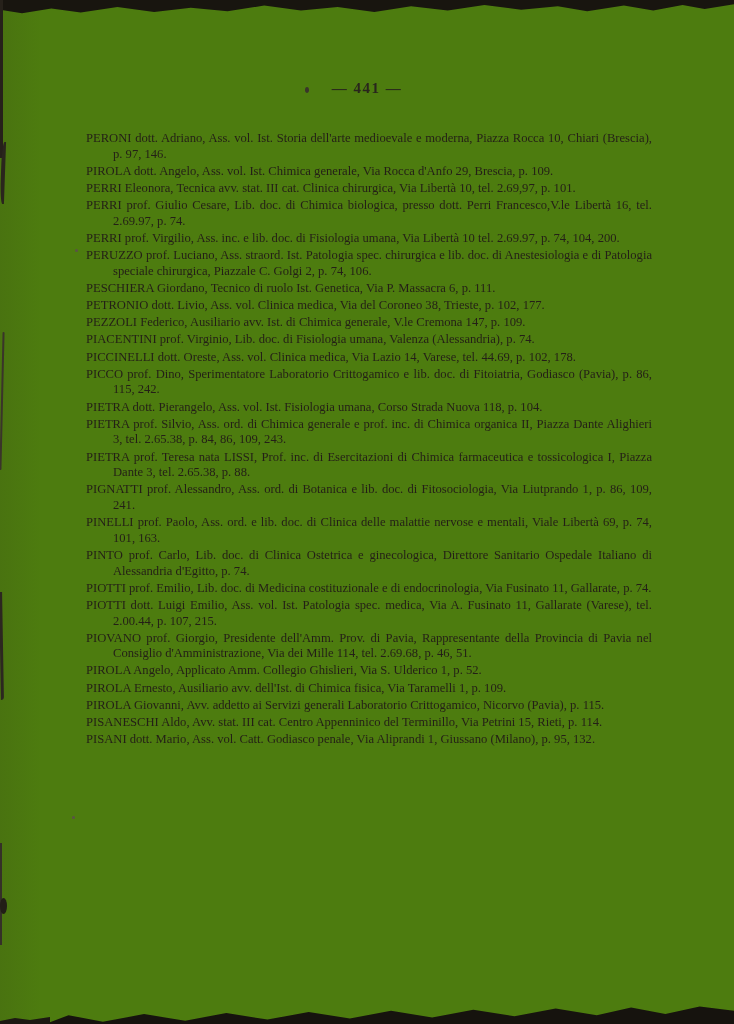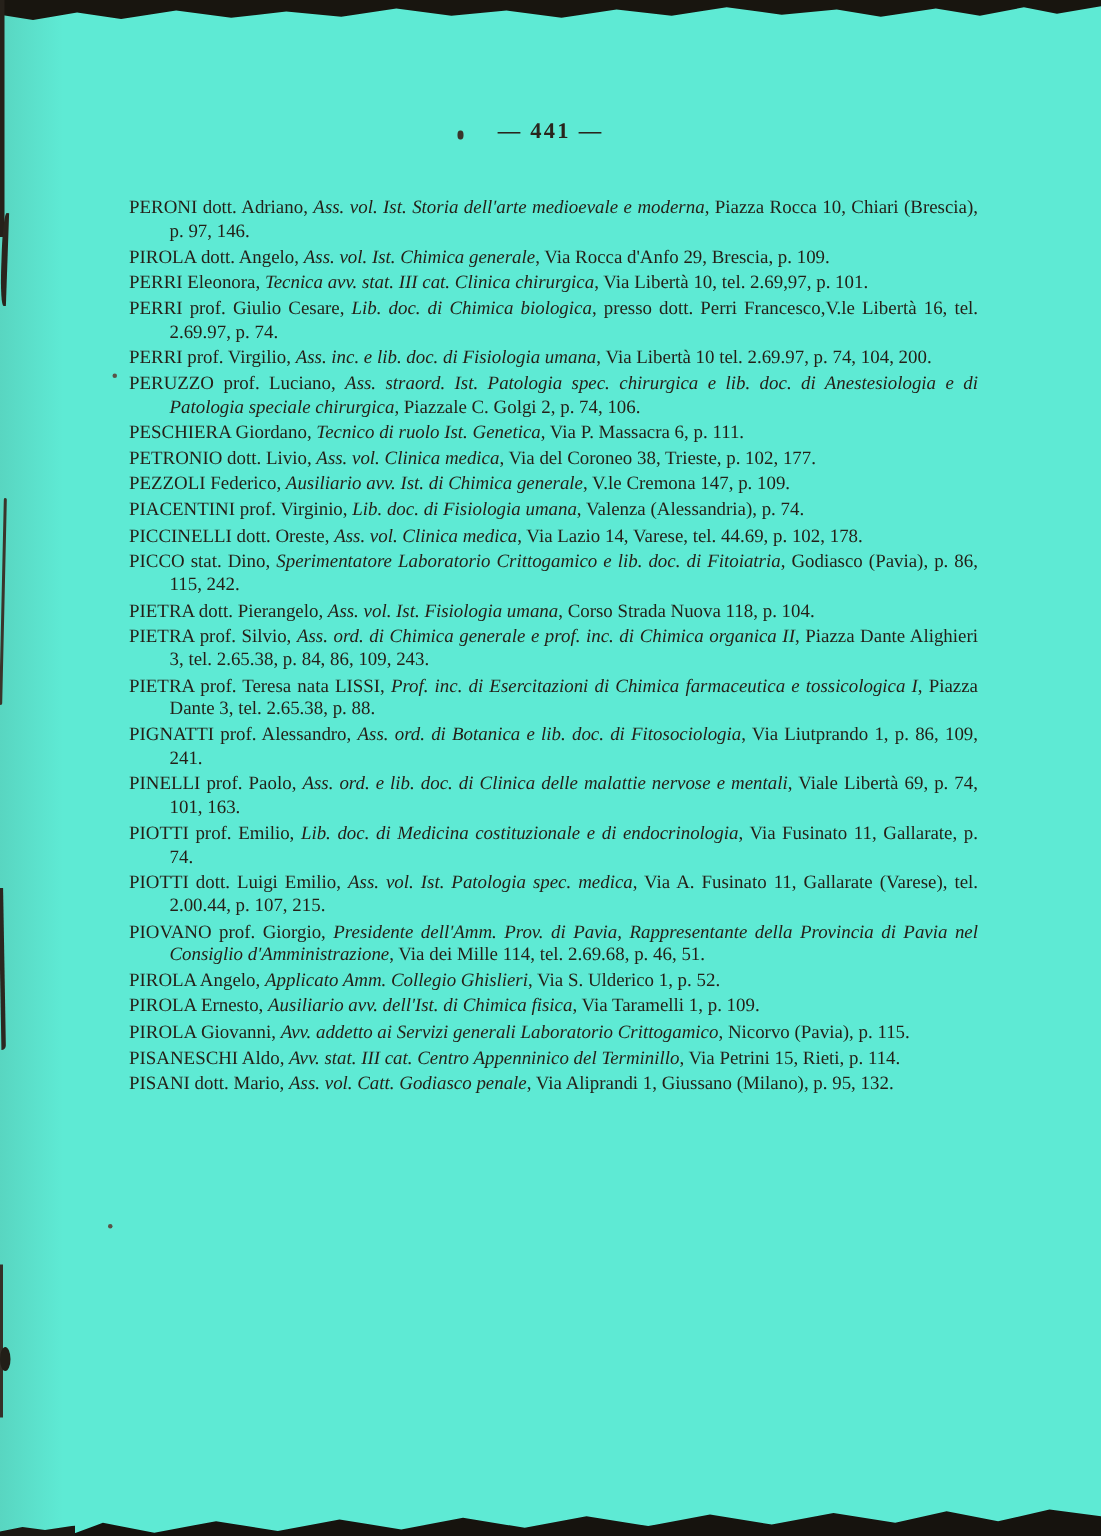--- a/index.html
+++ b/index.html
@@ -10,21 +10,21 @@
     width: 734px;
     height: 1024px;
     position: relative;
     overflow: hidden;
     background: #e8e6e0;
     font-family: "Liberation Serif", "DejaVu Serif", serif;
   }
   .page {
     position: absolute;
     inset: 0;
-    background: #5eead4;
+    background: #4d7c0f;
   }
   
   .page::before {
     content: "";
     position: absolute;
     left: 0; top: 0; bottom: 0;
     width: 42px;
     background: linear-gradient(to right, rgba(40,35,25,0.10), rgba(40,35,25,0.0));
     pointer-events: none;
   }
@@ -48,21 +48,21 @@
     font-size: 12.6px;
     line-height: 15.6px;
     text-align: justify;
   }
   .entry {
     text-indent: -27px;
     padding-left: 27px;
     margin-bottom: 1.6px;
   }
   .run { font-style: normal; }
-  .run.italic { font-style: italic; }
+  .run.italic { }
 
   
   .artifact { position: absolute; pointer-events: none; }
   .scan-band-top {
     top: 0; left: 0; width: 734px; height: 14px;
     background: #18150f;
     clip-path: polygon(0% 0%, 100% 0%, 100% 30%, 96% 65%, 93% 35%, 89% 75%, 85% 40%,
       80% 80%, 76% 45%, 71% 70%, 66% 35%, 61% 75%, 56% 45%, 51% 85%, 46% 50%,
       41% 75%, 36% 40%, 31% 80%, 26% 55%, 21% 85%, 16% 50%, 11% 90%, 7% 60%, 3% 95%, 0% 70%);
   }
@@ -110,26 +110,27 @@
       <div class="entry"><span class="run">PIROLA dott. Angelo, </span><span class="run italic">Ass. vol. Ist. Chimica generale</span><span class="run">, Via Rocca d'Anfo 29, Brescia, p. 109.</span></div>
       <div class="entry"><span class="run">PERRI Eleonora, </span><span class="run italic">Tecnica avv. stat. III cat. Clinica chirurgica</span><span class="run">, Via Libertà 10, tel. 2.69,97, p. 101.</span></div>
       <div class="entry"><span class="run">PERRI prof. Giulio Cesare, </span><span class="run italic">Lib. doc. di Chimica biologica</span><span class="run">, presso dott. Perri Francesco,V.le Libertà 16, tel. 2.69.97, p. 74.</span></div>
       <div class="entry"><span class="run">PERRI prof. Virgilio, </span><span class="run italic">Ass. inc. e lib. doc. di Fisiologia umana</span><span class="run">, Via Libertà 10 tel. 2.69.97, p. 74, 104, 200.</span></div>
       <div class="entry"><span class="run">PERUZZO prof. Luciano, </span><span class="run italic">Ass. straord. Ist. Patologia spec. chirurgica e lib. doc. di Anestesiologia e di Patologia speciale chirurgica</span><span class="run">, Piazzale C. Golgi 2, p. 74, 106.</span></div>
       <div class="entry"><span class="run">PESCHIERA Giordano, </span><span class="run italic">Tecnico di ruolo Ist. Genetica</span><span class="run">, Via P. Massacra 6, p. 111.</span></div>
       <div class="entry"><span class="run">PETRONIO dott. Livio, </span><span class="run italic">Ass. vol. Clinica medica</span><span class="run">, Via del Coroneo 38, Trieste, p. 102, 177.</span></div>
       <div class="entry"><span class="run">PEZZOLI Federico, </span><span class="run italic">Ausiliario avv. Ist. di Chimica generale</span><span class="run">, V.le Cremona 147, p. 109.</span></div>
       <div class="entry"><span class="run">PIACENTINI prof. Virginio, </span><span class="run italic">Lib. doc. di Fisiologia umana</span><span class="run">, Valenza (Alessandria), p. 74.</span></div>
       <div class="entry"><span class="run">PICCINELLI dott. Oreste, </span><span class="run italic">Ass. vol. Clinica medica</span><span class="run">, Via Lazio 14, Varese, tel. 44.69, p. 102, 178.</span></div>
-      <div class="entry"><span class="run">PICCO stat. Dino, </span><span class="run italic">Sperimentatore Laboratorio Crittogamico e lib. doc. di Fitoiatria</span><span class="run">, Godiasco (Pavia), p. 86, 115, 242.</span></div>
+      <div class="entry"><span class="run">PICCO prof. Dino, </span><span class="run italic">Sperimentatore Laboratorio Crittogamico e lib. doc. di Fitoiatria</span><span class="run">, Godiasco (Pavia), p. 86, 115, 242.</span></div>
       <div class="entry"><span class="run">PIETRA dott. Pierangelo, </span><span class="run italic">Ass. vol. Ist. Fisiologia umana</span><span class="run">, Corso Strada Nuova 118, p. 104.</span></div>
       <div class="entry"><span class="run">PIETRA prof. Silvio, </span><span class="run italic">Ass. ord. di Chimica generale e prof. inc. di Chimica organica II</span><span class="run">, Piazza Dante Alighieri 3, tel. 2.65.38, p. 84, 86, 109, 243.</span></div>
       <div class="entry"><span class="run">PIETRA prof. Teresa nata LISSI, </span><span class="run italic">Prof. inc. di Esercitazioni di Chimica farmaceutica e tossicologica I</span><span class="run">, Piazza Dante 3, tel. 2.65.38, p. 88.</span></div>
       <div class="entry"><span class="run">PIGNATTI prof. Alessandro, </span><span class="run italic">Ass. ord. di Botanica e lib. doc. di Fitosociologia</span><span class="run">, Via Liutprando 1, p. 86, 109, 241.</span></div>
       <div class="entry"><span class="run">PINELLI prof. Paolo, </span><span class="run italic">Ass. ord. e lib. doc. di Clinica delle malattie nervose e mentali</span><span class="run">, Viale Libertà 69, p. 74, 101, 163.</span></div>
+      <div class="entry"><span class="run">PINTO prof. Carlo, </span><span class="run italic">Lib. doc. di Clinica Ostetrica e ginecologica</span><span class="run">, Direttore Sanitario Ospedale Italiano di Alessandria d'Egitto, p. 74.</span></div>
       <div class="entry"><span class="run">PIOTTI prof. Emilio, </span><span class="run italic">Lib. doc. di Medicina costituzionale e di endocrinologia</span><span class="run">, Via Fusinato 11, Gallarate, p. 74.</span></div>
       <div class="entry"><span class="run">PIOTTI dott. Luigi Emilio, </span><span class="run italic">Ass. vol. Ist. Patologia spec. medica</span><span class="run">, Via A. Fusinato 11, Gallarate (Varese), tel. 2.00.44, p. 107, 215.</span></div>
       <div class="entry"><span class="run">PIOVANO prof. Giorgio, </span><span class="run italic">Presidente dell'Amm. Prov. di Pavia, Rappresentante della Provincia di Pavia nel Consiglio d'Amministrazione</span><span class="run">, Via dei Mille 114, tel. 2.69.68, p. 46, 51.</span></div>
       <div class="entry"><span class="run">PIROLA Angelo, </span><span class="run italic">Applicato Amm. Collegio Ghislieri</span><span class="run">, Via S. Ulderico 1, p. 52.</span></div>
       <div class="entry"><span class="run">PIROLA Ernesto, </span><span class="run italic">Ausiliario avv. dell'Ist. di Chimica fisica</span><span class="run">, Via Taramelli 1, p. 109.</span></div>
       <div class="entry"><span class="run">PIROLA Giovanni, </span><span class="run italic">Avv. addetto ai Servizi generali Laboratorio Crittogamico</span><span class="run">, Nicorvo (Pavia), p. 115.</span></div>
       <div class="entry"><span class="run">PISANESCHI Aldo, </span><span class="run italic">Avv. stat. III cat. Centro Appenninico del Terminillo</span><span class="run">, Via Petrini 15, Rieti, p. 114.</span></div>
       <div class="entry"><span class="run">PISANI dott. Mario, </span><span class="run italic">Ass. vol. Catt. Godiasco penale</span><span class="run">, Via Aliprandi 1, Giussano (Milano), p. 95, 132.</span></div>
     </div>
 

